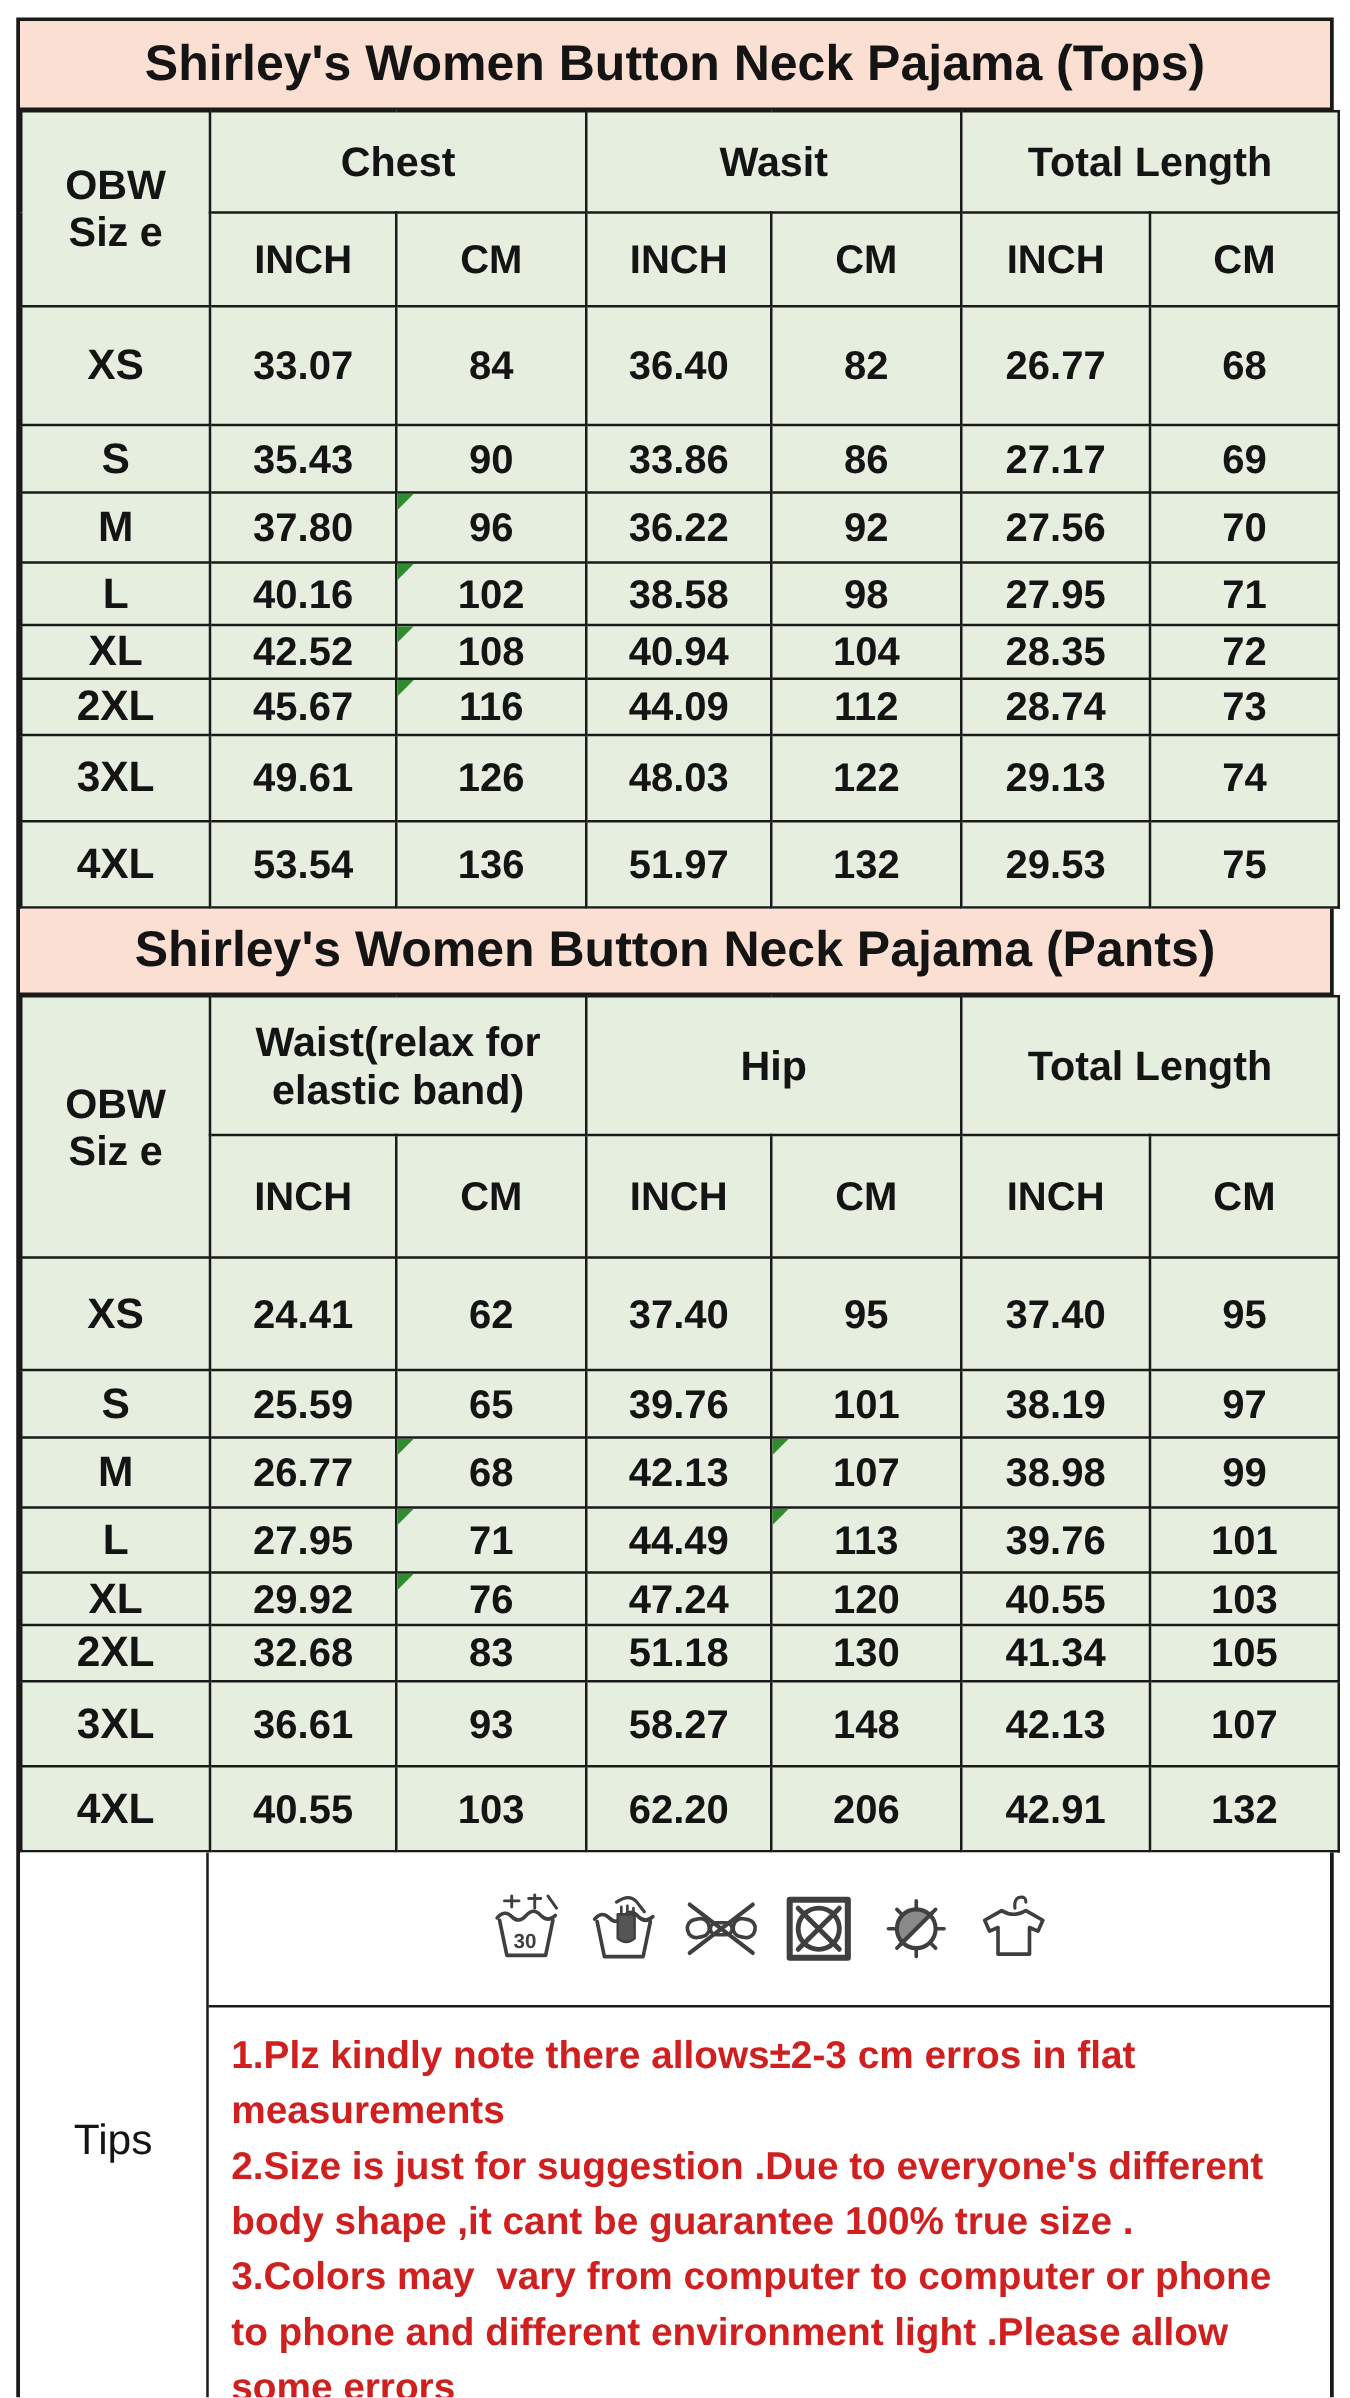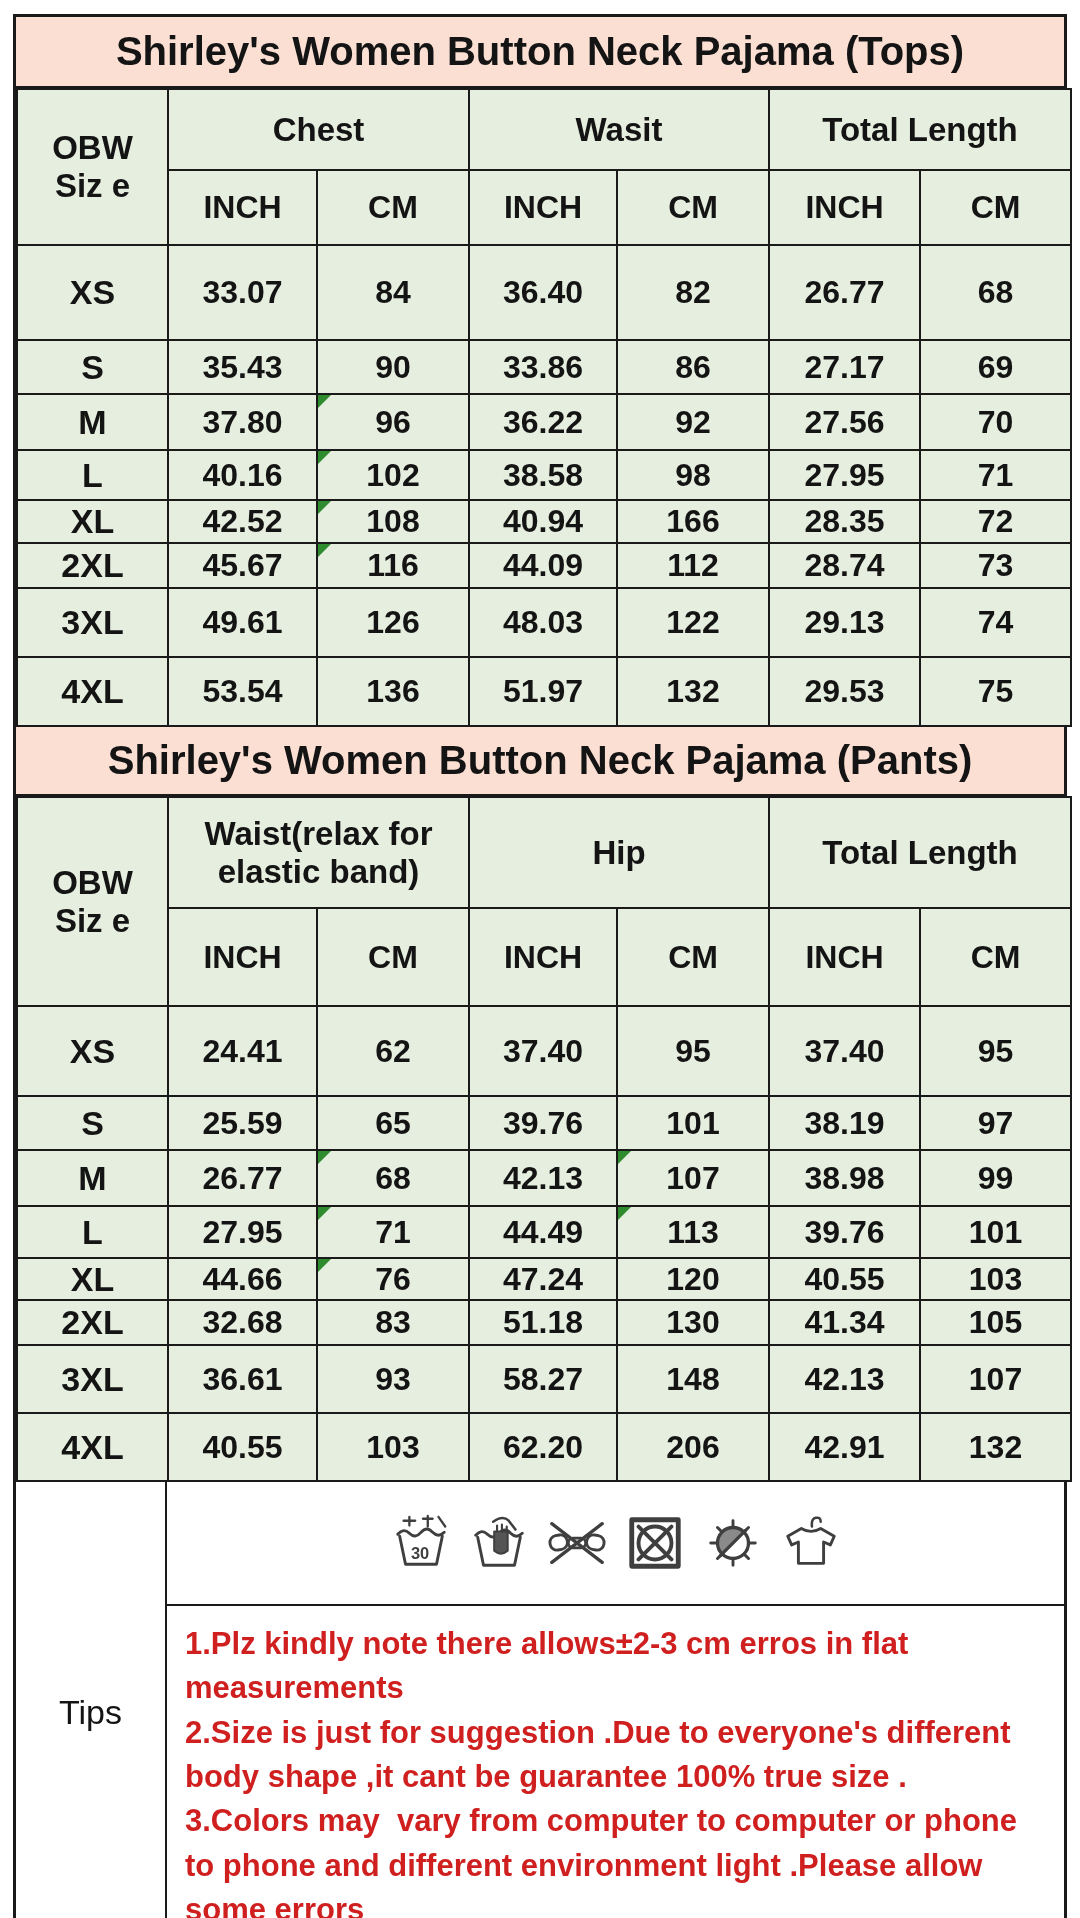--- a/index.html
+++ b/index.html
@@ -160,21 +160,21 @@
             <td class="val inch">38.58</td>
             <td class="val cm">98</td>
             <td class="val inch">27.95</td>
             <td class="val cm">71</td>
           </tr>
           <tr>
             <td class="size-cell">XL</td>
             <td class="val inch">42.52</td>
             <td class="val cm"><span class="flag"></span>108</td>
             <td class="val inch">40.94</td>
-            <td class="val cm">166</td>
+            <td class="val cm">104</td>
             <td class="val inch">28.35</td>
             <td class="val cm">72</td>
           </tr>
           <tr>
             <td class="size-cell">2XL</td>
             <td class="val inch">45.67</td>
             <td class="val cm"><span class="flag"></span>116</td>
             <td class="val inch">44.09</td>
             <td class="val cm">112</td>
             <td class="val inch">28.74</td>
@@ -262,21 +262,21 @@
             <td class="size-cell">L</td>
             <td class="val inch">27.95</td>
             <td class="val cm"><span class="flag"></span>71</td>
             <td class="val inch">44.49</td>
             <td class="val cm"><span class="flag"></span>113</td>
             <td class="val inch">39.76</td>
             <td class="val cm">101</td>
           </tr>
           <tr>
             <td class="size-cell">XL</td>
-            <td class="val inch">44.66</td>
+            <td class="val inch">29.92</td>
             <td class="val cm"><span class="flag"></span>76</td>
             <td class="val inch">47.24</td>
             <td class="val cm">120</td>
             <td class="val inch">40.55</td>
             <td class="val cm">103</td>
           </tr>
           <tr>
             <td class="size-cell">2XL</td>
             <td class="val inch">32.68</td>
             <td class="val cm">83</td>

